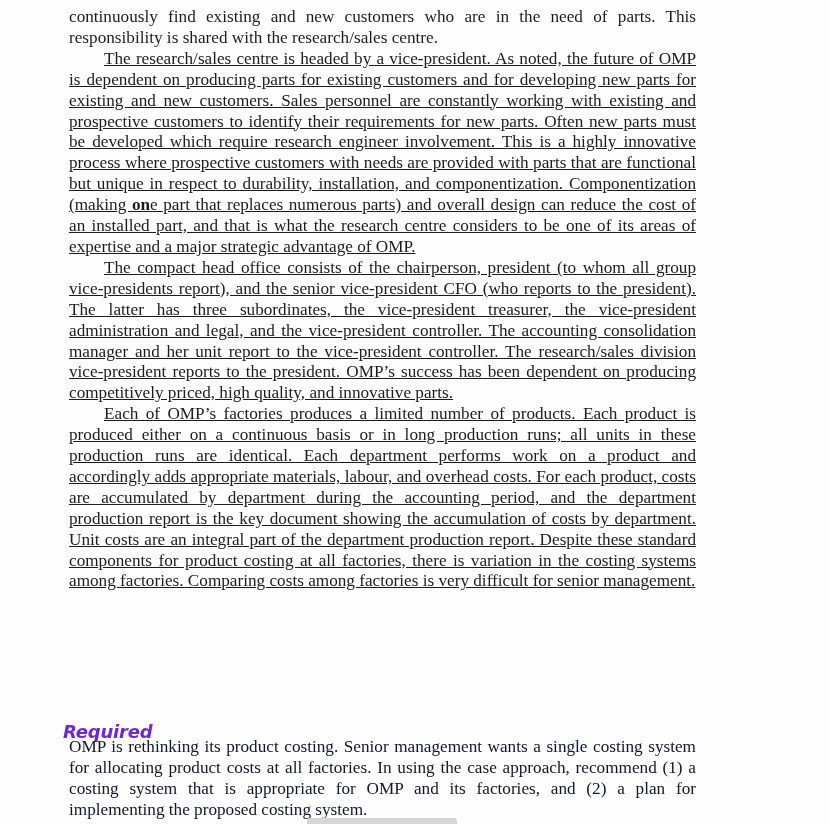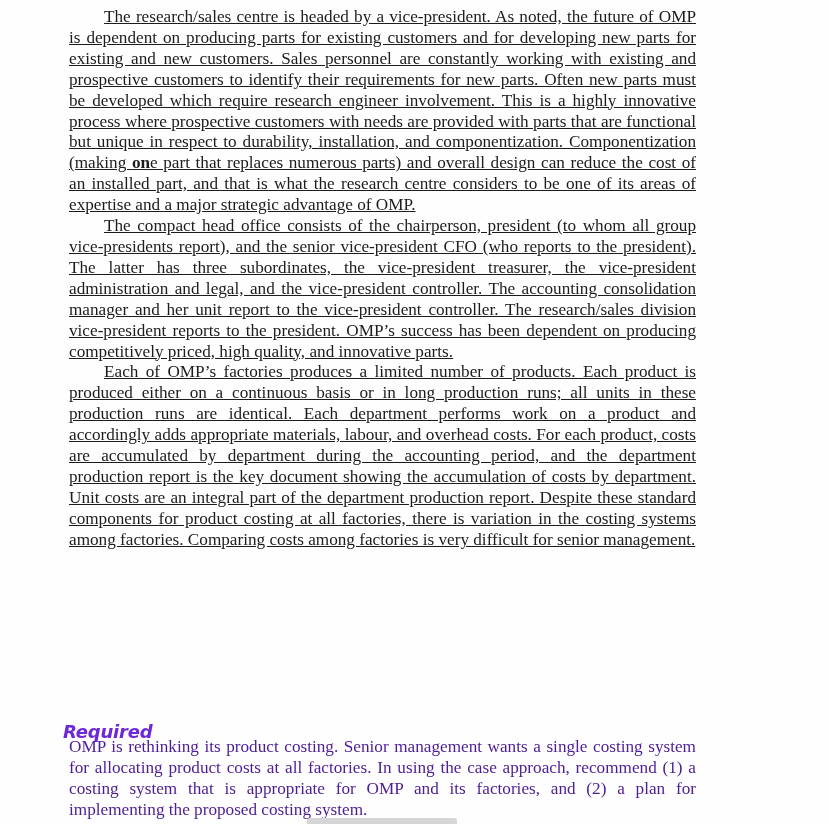--- a/index.html
+++ b/index.html
@@ -51,39 +51,40 @@
       letter-spacing: -0.2px;
     }
     .required-body {
       position: absolute;
       left: 69px;
       top: 737px;
       width: 627px;
       font-family: "Liberation Serif", "DejaVu Serif", serif;
       font-size: 17.2px;
       line-height: 20.9px;
-      color: #4c1d95;
+      color: #0f172a;
       text-align: justify;
       text-align-last: left;
       margin: 0;
     }
     .scroll-indicator {
       position: absolute;
       left: 307px;
       top: 818px;
       width: 150px;
       height: 8px;
       background: #d6d6d6;
       border-radius: 3px 3px 0 0;
     }
   </style>
 </head>
 <body>
 
 <div class="page">
+  <p class="para">continuously find existing and new customers who are in the need of parts. This responsibility is shared with the research/sales centre.</p>
   <p class="para indent"><span>The research/sales centre is headed by a vice-president. As noted, the future of OMP is dependent on producing parts for existing customers and for devel­oping new parts for existing and new customers. Sales personnel are constantly working with existing and prospective customers to identify their requirements for new parts. Often new parts must be developed which require research engi­neer involvement. This is a highly innovative process where prospective custom­ers with needs are provided with parts that are functional but unique in respect to durability, installation, and componentization. Componentization (making </span><span class="bold-inline">on</span><span>e part that replaces numerous parts) and overall design can reduce the cost of an installed part, and that is what the research centre considers to be one of its areas of expertise and a major strategic advantage of OMP.</span></p>
   <p class="para indent">The compact head office consists of the chairperson, president (to whom all group vice-presidents report), and the senior vice-president CFO (who reports to the president). The latter has three subordinates, the vice-president treasurer, the vice-president administration and legal, and the vice-president controller. The accounting consolidation manager and her unit report to the vice-president controller. The research/sales division vice-president reports to the president. OMP’s success has been dependent on producing competitively priced, high quality, and innovative parts.</p>
   <p class="para indent">Each of OMP’s factories produces a limited number of products. Each product is produced either on a continuous basis or in long production runs; all units in these production runs are identical. Each department performs work on a product and accordingly adds appropriate materials, labour, and overhead costs. For each product, costs are accumulated by department during the accounting period, and the department production report is the key document showing the accumulation of costs by department.  Unit costs are an integral part of the department production report. Despite these standard components for product costing at all factories, there is variation in the costing systems among factories. Comparing costs among factories is very difficult for senior management.</p>
 </div>
 
 <h3 class="heading">Required</h3>
 <p class="required-body">OMP is rethinking its product costing. Senior management wants a single cost­ing system for allocating product costs at all factories. In using the case approach, recommend (1) a costing system that is appropriate for OMP and its factories, and (2) a plan for implementing the proposed costing system.</p>
 
 <div class="scroll-indicator"></div>
 

